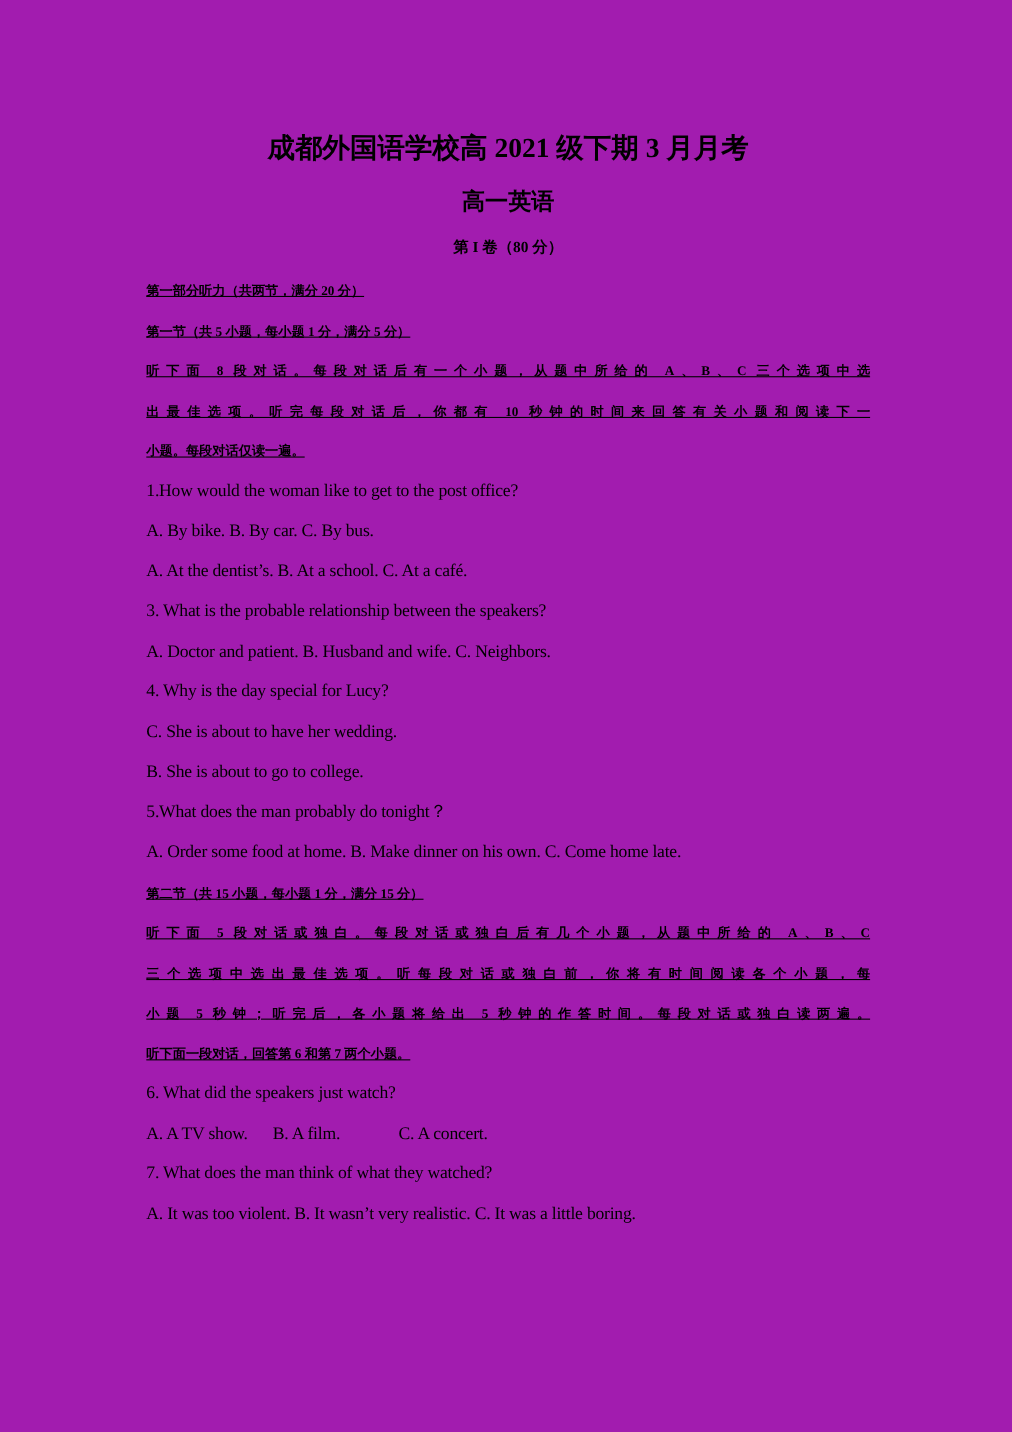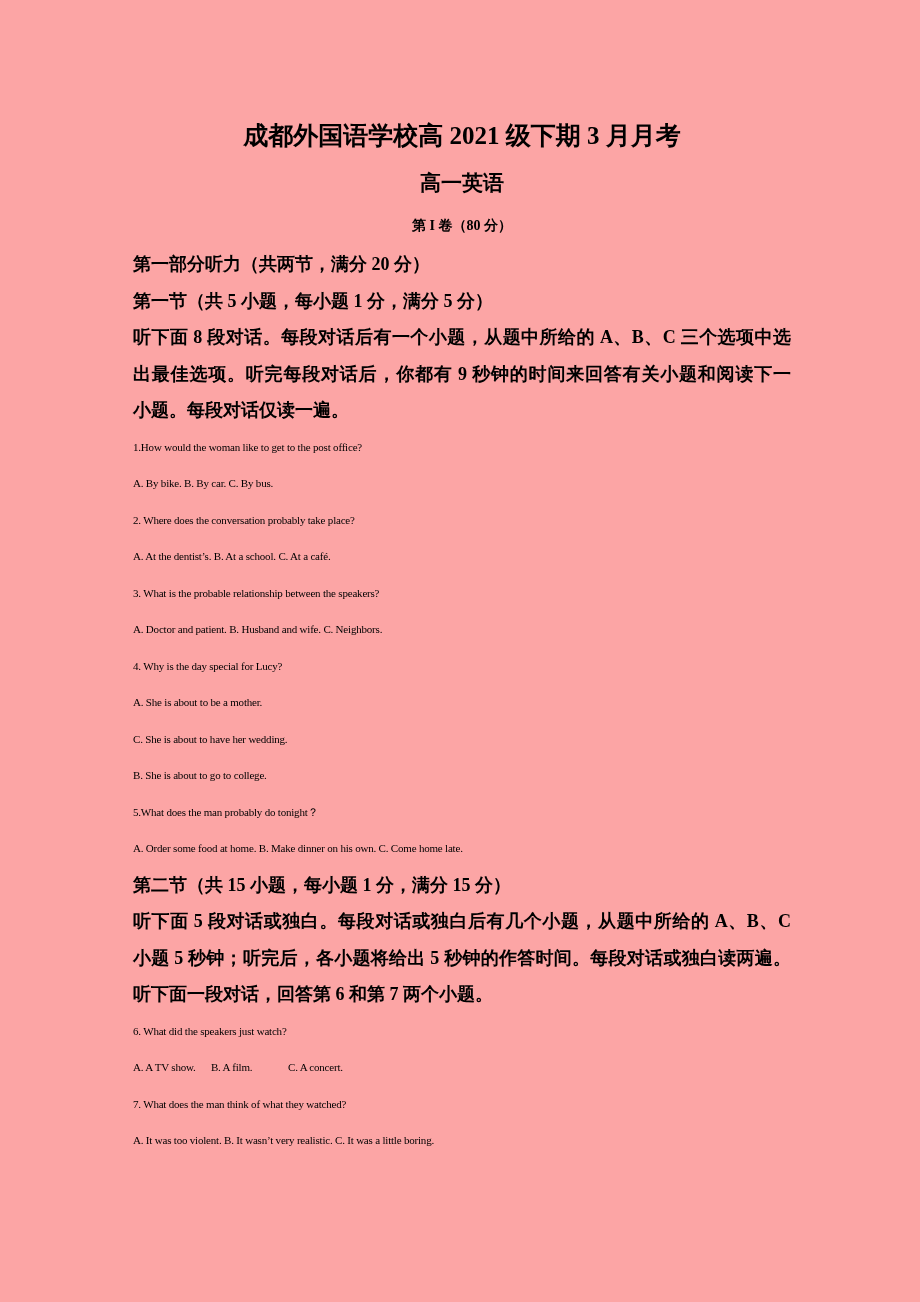--- a/index.html
+++ b/index.html
@@ -4,21 +4,21 @@
 <style>
   html, body {
     margin: 0;
     padding: 0;
     background: #ffffff;
   }
   .page {
     position: relative;
     width: 920px;
     height: 1302px;
-    background: #fca5a5;
+    background: #a21caf;
     color: #000000;
     font-family: "Liberation Serif", "DejaVu Serif", serif;
     overflow: hidden;
   }
   .content {
     position: absolute;
     left: 133px;
     top: 0;
     width: 658px;
   }
@@ -46,63 +46,63 @@
   }
   .body-block {
     margin-top: 7px;
   }
   .line {
     line-height: 36.5px;
     height: 36.5px;
   }
   .zh {
     font-weight: bold;
-    font-size: 18px;
+    font-size: 12px;
+    text-decoration: underline;
   }
   .fill {
     text-align: justify;
     text-align-last: justify;
   }
   .en {
-    font-size: 11px;
+    font-size: 16px;
     letter-spacing: -0.2px;
     white-space: pre;
   }
 </style>
 </head>
 <body>
 
 <div class="page">
   <div class="content">
     <div class="title1">成都外国语学校高 2021 级下期 3 月月考</div>
     <div class="title2">高一英语</div>
     <div class="title3">第 I 卷（80 分）</div>
 
     <div class="body-block">
       <div class="line zh">第一部分听力（共两节，满分 20 分）</div>
       <div class="line zh">第一节（共 5 小题，每小题 1 分，满分 5 分）</div>
       <div class="line zh fill">听下面 8 段对话。每段对话后有一个小题，从题中所给的 A、B、C 三个选项中选</div>
-      <div class="line zh fill">出最佳选项。听完每段对话后，你都有 9 秒钟的时间来回答有关小题和阅读下一</div>
+      <div class="line zh fill">出最佳选项。听完每段对话后，你都有 10 秒钟的时间来回答有关小题和阅读下一</div>
       <div class="line zh">小题。每段对话仅读一遍。</div>
 
       <div class="line en">1.How would the woman like to get to the post office?</div>
       <div class="line en">A. By bike. B. By car. C. By bus.</div>
-      <div class="line en">2. Where does the conversation probably take place?</div>
       <div class="line en">A. At the dentist’s. B. At a school. C. At a café.</div>
       <div class="line en">3. What is the probable relationship between the speakers?</div>
       <div class="line en">A. Doctor and patient. B. Husband and wife. C. Neighbors.</div>
       <div class="line en">4. Why is the day special for Lucy?</div>
-      <div class="line en">A. She is about to be a mother.</div>
       <div class="line en">C. She is about to have her wedding.</div>
       <div class="line en">B. She is about to go to college.</div>
       <div class="line en">5.What does the man probably do tonight？</div>
       <div class="line en">A. Order some food at home. B. Make dinner on his own. C. Come home late.</div>
 
       <div class="line zh">第二节（共 15 小题，每小题 1 分，满分 15 分）</div>
       <div class="line zh fill">听下面 5 段对话或独白。每段对话或独白后有几个小题，从题中所给的 A、B、C</div>
+      <div class="line zh fill">三个选项中选出最佳选项。听每段对话或独白前，你将有时间阅读各个小题，每</div>
       <div class="line zh fill">小题 5 秒钟；听完后，各小题将给出 5 秒钟的作答时间。每段对话或独白读两遍。</div>
       <div class="line zh">听下面一段对话，回答第 6 和第 7 两个小题。</div>
 
       <div class="line en">6. What did the speakers just watch?</div>
       <div class="line en">A. A TV show.      B. A film.              C. A concert.</div>
       <div class="line en">7. What does the man think of what they watched?</div>
       <div class="line en">A. It was too violent. B. It wasn’t very realistic. C. It was a little boring.</div>
     </div>
   </div>
 </div>

